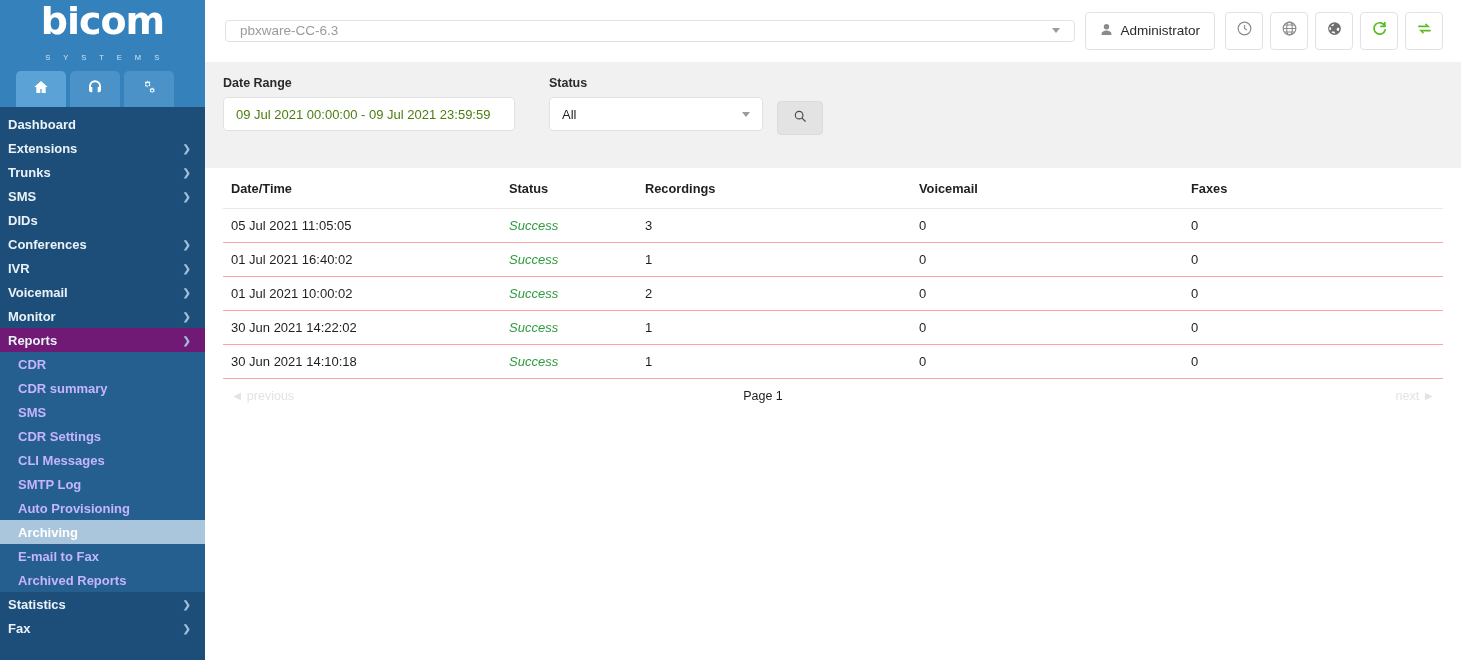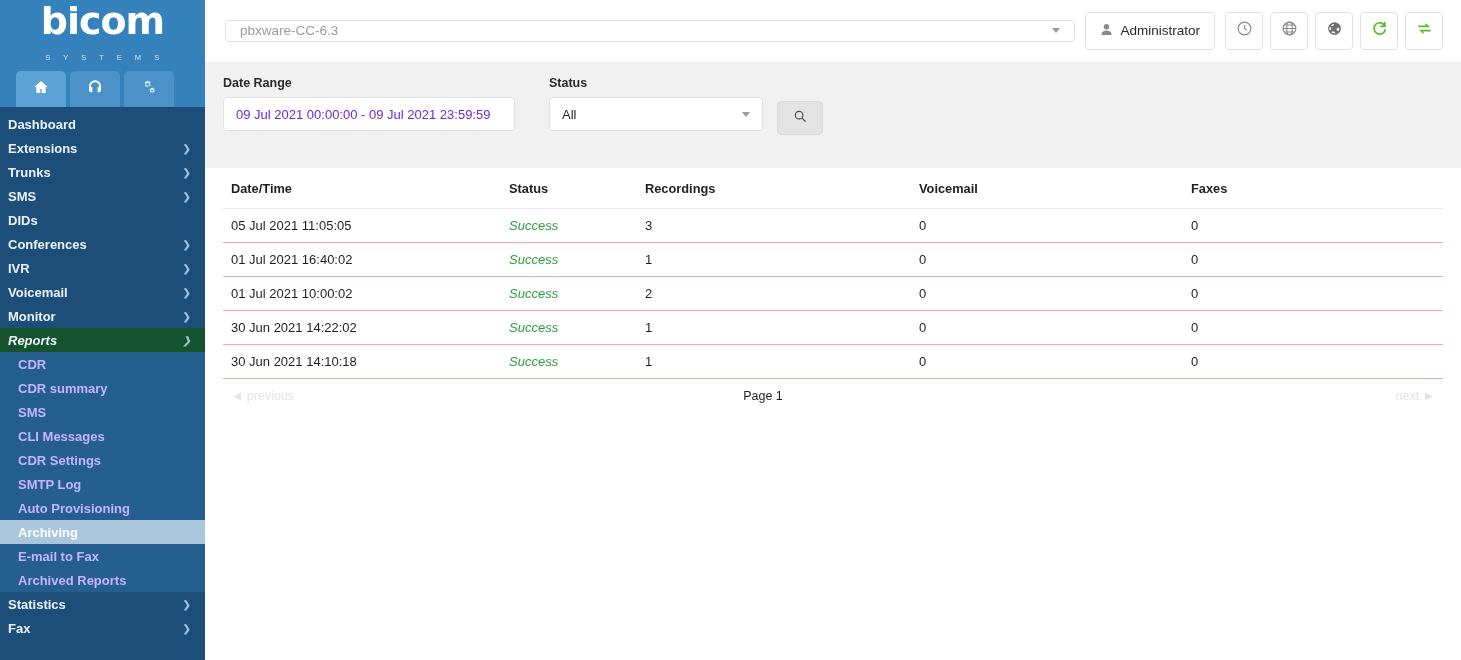--- a/index.html
+++ b/index.html
@@ -70,21 +70,21 @@
     display: flex;
     align-items: center;
     padding: 0 10px 0 8px;
     color: #eaf2f8;
     font-size: 13px;
     font-weight: bold;
     cursor: pointer;
     justify-content: space-between;
     background: #1d4e79;
   }
-  .nav-item.expanded { background: #14532d; font-style: italic; }
+  .nav-item.expanded { background: #701a75; }
   .nav-item .chev { font-size: 10px; color: #9dbdd8; margin-right: 4px; }
   .sub-nav { background: #255f90; }
   .sub-item {
     height: 24px;
     display: flex;
     align-items: center;
     padding-left: 18px;
     color: #c4b5fd;
     font-size: 13px;
     font-weight: bold;
@@ -166,21 +166,21 @@
     margin-bottom: 7px;
   }
   .date-input {
     width: 292px; height: 34px;
     background: #ffffff;
     border: 1px solid #e2e2e2;
     border-radius: 4px;
     display: flex; align-items: center;
     padding: 0 12px;
     font-size: 13px;
-    color: #6d28d9;
+    color: #4d7c0f;
     cursor: pointer;
   }
   .status-select {
     width: 214px; height: 34px;
     background: #ffffff;
     border: 1px solid #e2e2e2;
     border-radius: 4px;
     display: flex; align-items: center;
     justify-content: space-between;
     padding: 0 12px;
@@ -314,24 +314,24 @@
         <div class="sub-item">
           <span>CDR</span>
         </div>
         <div class="sub-item">
           <span>CDR summary</span>
         </div>
         <div class="sub-item">
           <span>SMS</span>
         </div>
         <div class="sub-item">
+          <span>CDR Settings</span>
+        </div>
+        <div class="sub-item">
           <span>CLI Messages</span>
-        </div>
-        <div class="sub-item">
-          <span>CDR Settings</span>
         </div>
         <div class="sub-item">
           <span>SMTP Log</span>
         </div>
         <div class="sub-item">
           <span>Auto Provisioning</span>
         </div>
         <div class="sub-item active">
           <span>Archiving</span>
         </div>

